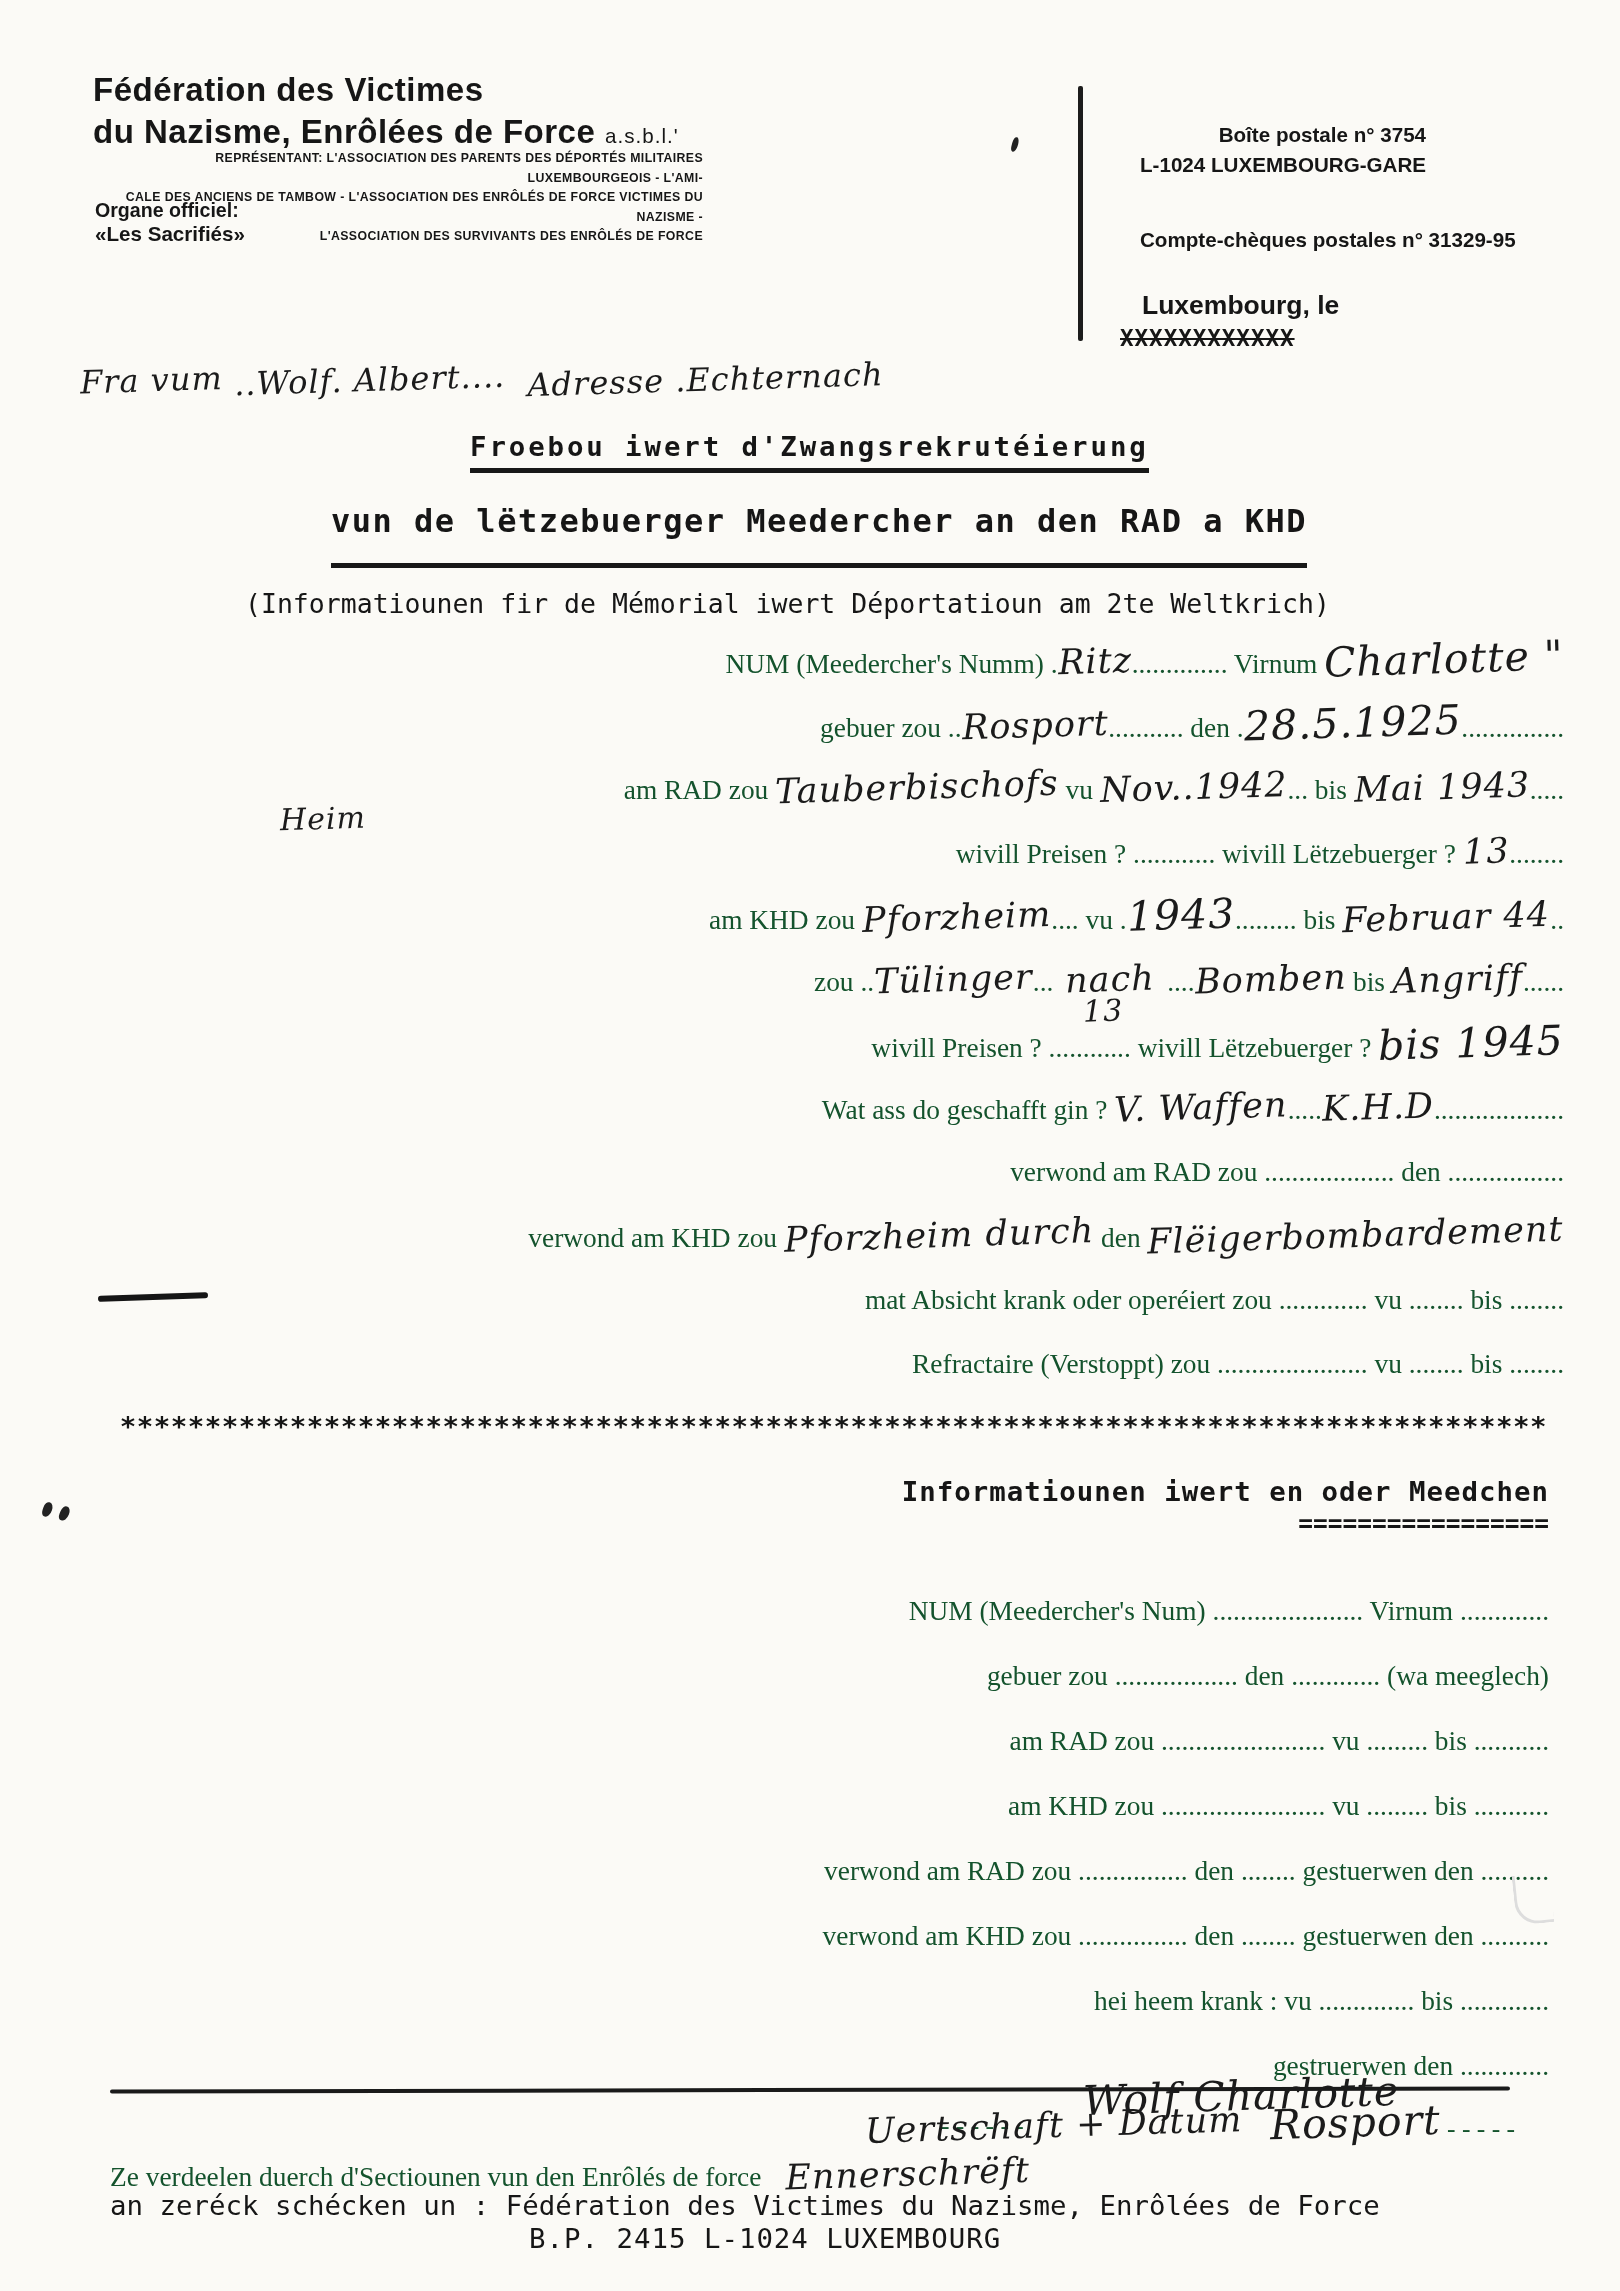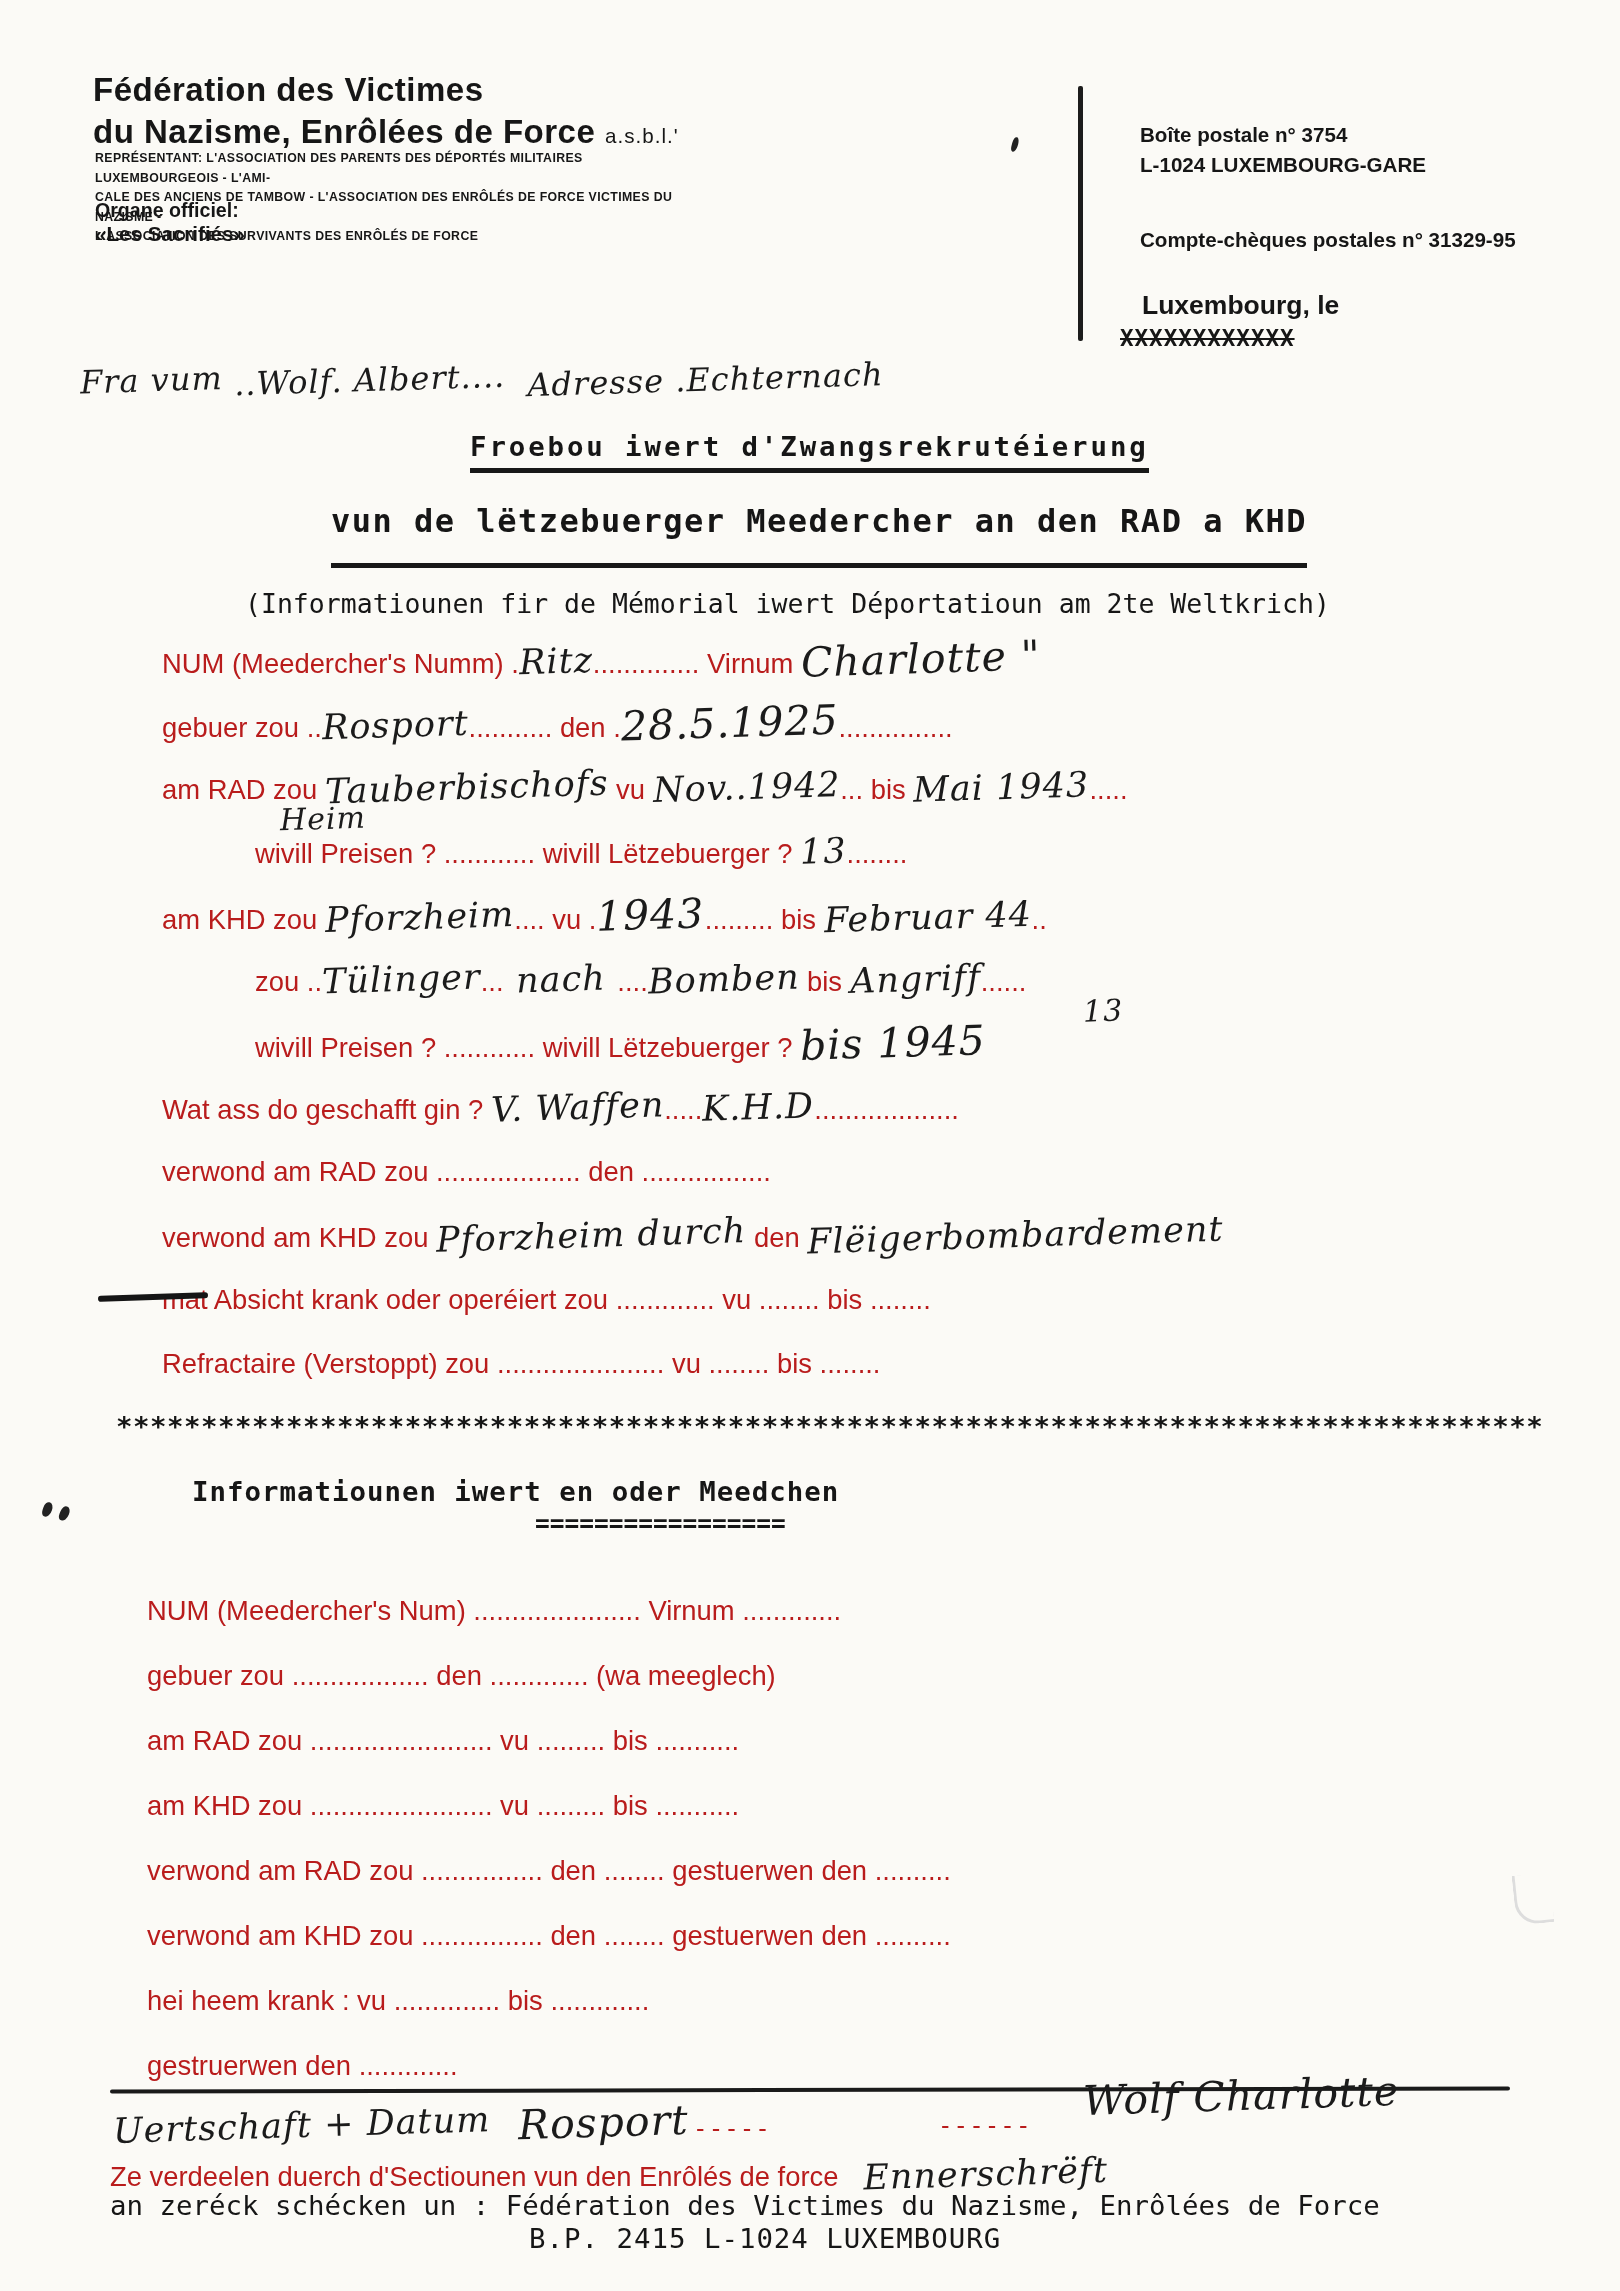--- a/index.html
+++ b/index.html
@@ -1,23 +1,24 @@
 <!DOCTYPE html>
 <html><head>
 <meta charset="utf-8">
 <style>
   html,body{margin:0;padding:0;background:#888;}
   .page{
     position:relative;width:1620px;height:2292px;margin:0 auto;
     background:#fbfaf6;color:#161616;overflow:hidden;
     font-family:"DejaVu Sans Mono",monospace;
+    text-align:right;
   }
   
   .sans{font-family:"Liberation Sans",sans-serif;}
-  .seg-t{font-family:Liberation Sans, sans-serif;color:#b91c1c;}
+  .seg-t{font-family:Liberation Serif, serif;color:#14532d;}
   .seg-h{
     font-family:"DejaVu Serif",serif;font-style:italic;color:#1b1b1b;
     font-size:30px;display:inline-block;transform:rotate(-1.8deg);
     position:relative;z-index:2;letter-spacing:1px;white-space:pre;
   }
   .seg-h.lg{font-size:35px;}
   .seg-h.xl{font-size:41px;}
   .seg-h.intro{font-size:32px;}
   
   .org1{position:absolute;left:93px;top:71px;font-size:33px;font-weight:bold;letter-spacing:0.5px;}

